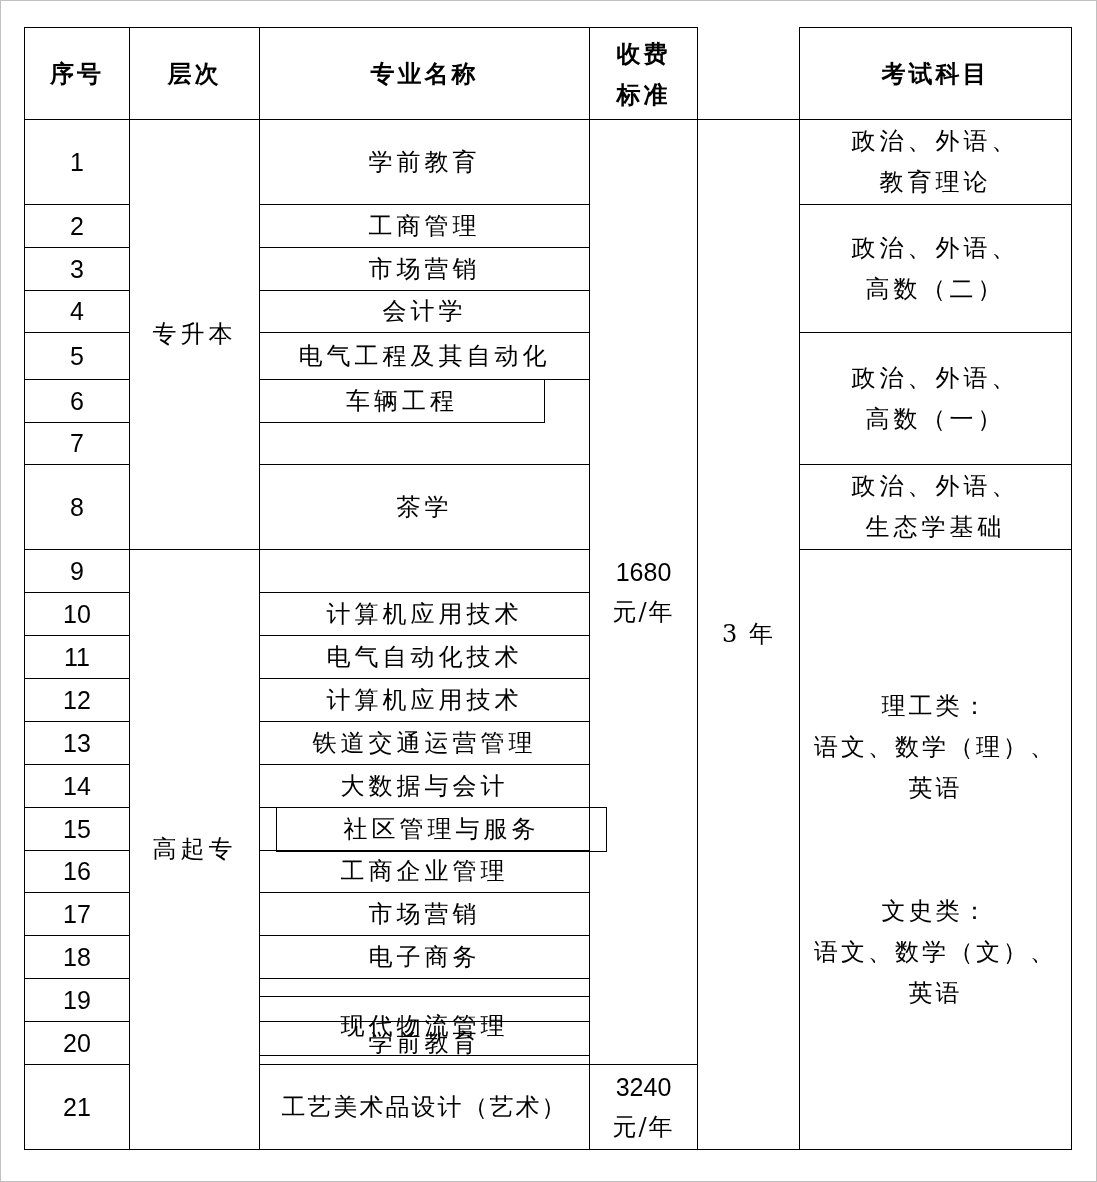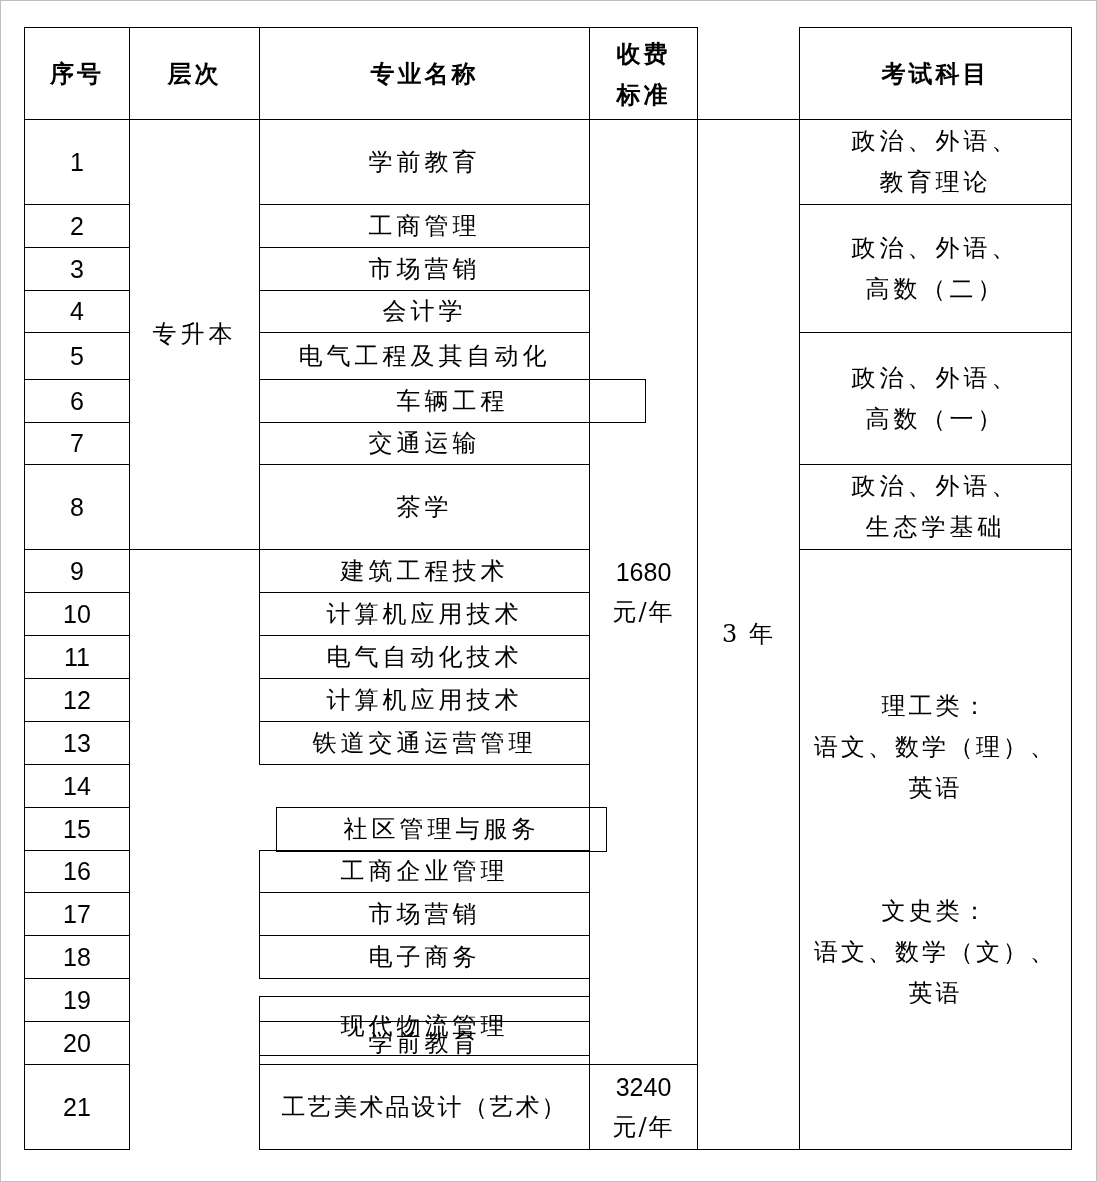--- a/index.html
+++ b/index.html
@@ -45,34 +45,34 @@
   <div class="cell num" style="left:0;top:737px;width:106px;height:44px">14</div>
   <div class="cell num" style="left:0;top:780px;width:106px;height:44px">15</div>
   <div class="cell num" style="left:0;top:823px;width:106px;height:43px">16</div>
   <div class="cell num" style="left:0;top:865px;width:106px;height:44px">17</div>
   <div class="cell num" style="left:0;top:908px;width:106px;height:44px">18</div>
   <div class="cell num" style="left:0;top:951px;width:106px;height:44px">19</div>
   <div class="cell num" style="left:0;top:994px;width:106px;height:44px">20</div>
   <div class="cell num" style="left:0;top:1037px;width:106px;height:86px">21</div>
 
   <div class="cell" style="left:105px;top:92px;width:131px;height:431px">专升本</div>
+  <div class="cell" style="left:105px;top:522px;width:131px;height:601px">高起专</div>
 
   <div class="cell" style="left:235px;top:92px;width:331px;height:86px">学前教育</div>
   <div class="cell" style="left:235px;top:177px;width:331px;height:44px">工商管理</div>
   <div class="cell" style="left:235px;top:220px;width:331px;height:44px">市场营销</div>
   <div class="cell" style="left:235px;top:263px;width:331px;height:43px">会计学</div>
   <div class="cell" style="left:235px;top:305px;width:331px;height:48px">电气工程及其自动化</div>
-  <div class="cell" style="left:235px;top:352px;width:387px;height:44px">车辆工程</div>
-  <div class="cell" style="left:235px;top:395px;width:331px;height:43px">交通运输</div>
+  <div class="cell" style="left:235px;top:352px;width:286px;height:44px">车辆工程</div>
   <div class="cell" style="left:235px;top:437px;width:331px;height:86px">茶学</div>
-  <div class="cell" style="left:235px;top:522px;width:331px;height:44px">建筑工程技术</div>
   <div class="cell" style="left:235px;top:565px;width:331px;height:44px">计算机应用技术</div>
   <div class="cell" style="left:235px;top:608px;width:331px;height:44px">电气自动化技术</div>
   <div class="cell" style="left:235px;top:651px;width:331px;height:44px">计算机应用技术</div>
   <div class="cell" style="left:235px;top:694px;width:331px;height:44px">铁道交通运营管理</div>
+  <div class="cell" style="left:235px;top:737px;width:331px;height:44px">大数据与会计</div>
   <div class="cell" style="left:252px;top:780px;width:331px;height:45px">社区管理与服务</div>
   <div class="cell" style="left:235px;top:823px;width:331px;height:43px">工商企业管理</div>
   <div class="cell" style="left:235px;top:865px;width:331px;height:44px">市场营销</div>
   <div class="cell" style="left:235px;top:908px;width:331px;height:44px">电子商务</div>
   <div class="cell" style="left:235px;top:969px;width:331px;height:60px">现代物流管理</div>
   <div class="cell" style="left:235px;top:994px;width:331px;height:44px">学前教育</div>
   <div class="cell" style="left:235px;top:1037px;width:331px;height:86px;letter-spacing:2px">工艺美术品设计（艺术）</div>
 
   <div class="cell fee" style="left:565px;top:92px;width:109px;height:946px">
     <span class="n">1680</span>

